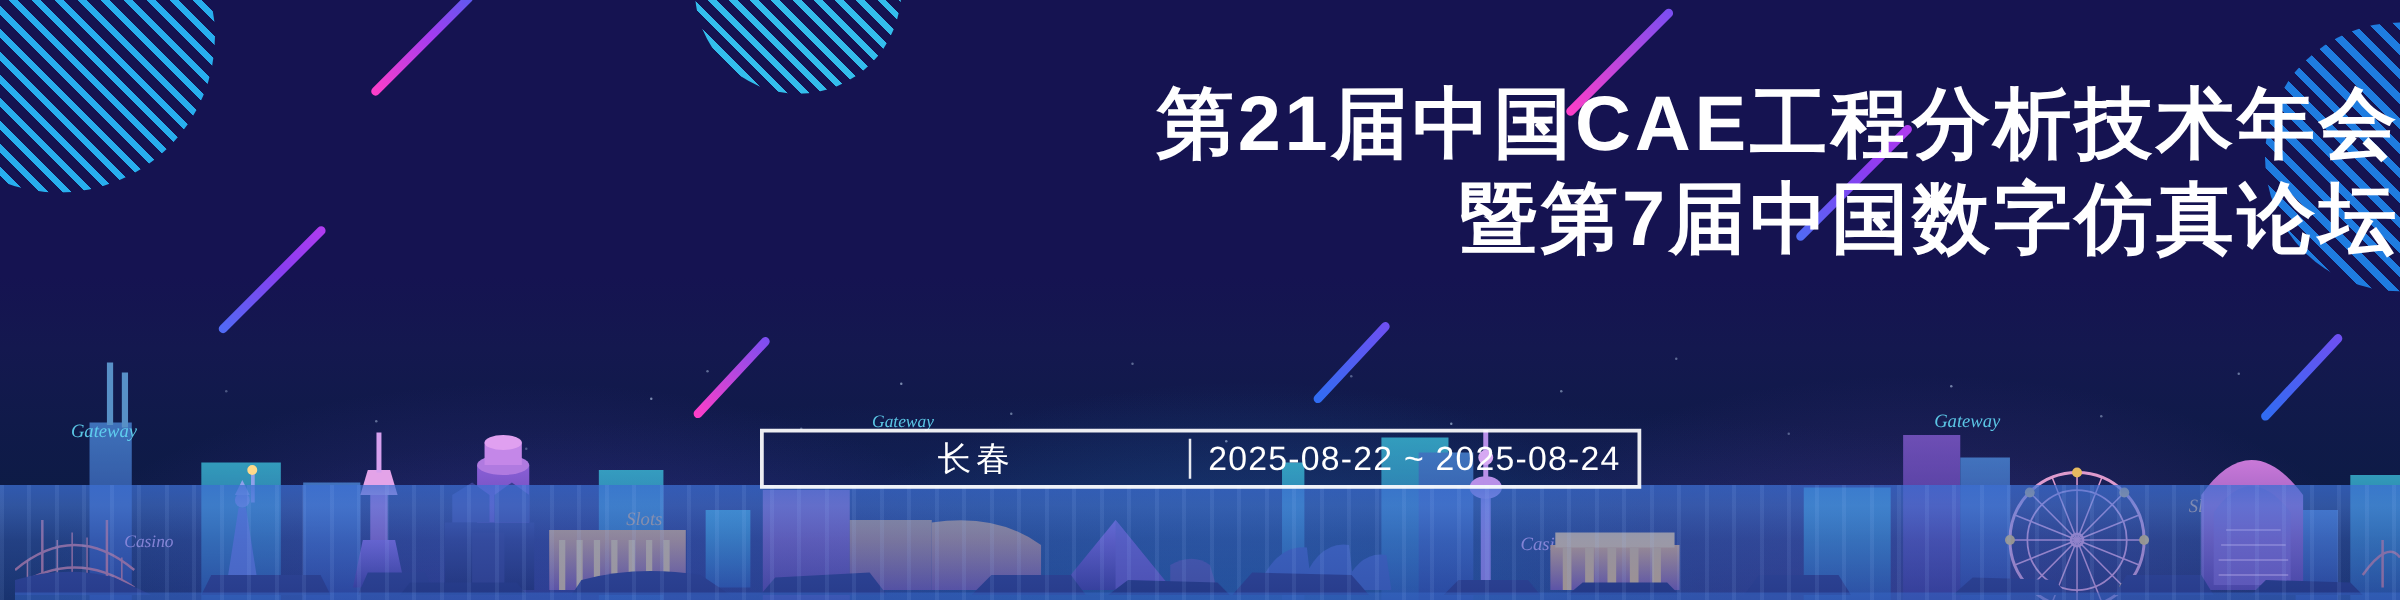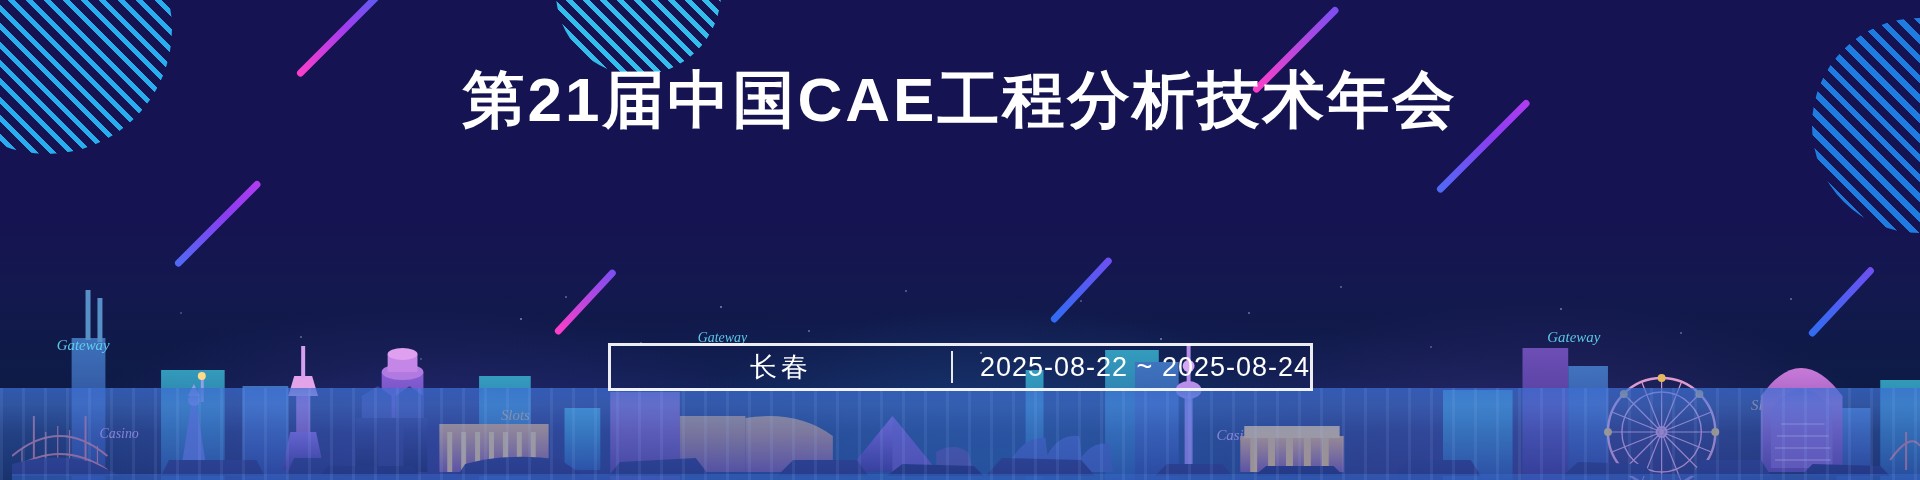--- a/index.html
+++ b/index.html
@@ -108,21 +108,21 @@
     background: repeating-linear-gradient(90deg,
        rgba(160,195,255,.10) 0px, rgba(160,195,255,.10) 3px,
        rgba(0,0,0,0) 3px, rgba(0,0,0,0) 22px);
   }
 
   
   .title-wrap {
     position: absolute;
     left: 0; right: 0;
     top: 62px;
-    text-align: center;
+    text-align: right;
     z-index: 6;
   }
   .title-line {
     color: #ffffff;
     font-size: 62px;
     font-weight: 700;
     line-height: 76px;
     letter-spacing: 3px;
     white-space: nowrap;
   }
@@ -148,21 +148,21 @@
     letter-spacing: 4px;
   }
   .info-divider {
     width: 2px;
     height: 32px;
     background: rgba(255,255,255,.9);
     flex: 0 0 2px;
   }
   .info-date {
     flex: 1 1 auto;
-    text-align: right;
+    text-align: center;
     color: #ffffff;
     font-size: 27px;
     letter-spacing: 1px;
   }
 </style>
 </head>
 <body>
 
 <div id="banner">
 
@@ -417,20 +417,21 @@
 
       <rect x="0" y="254" width="1920" height="6" fill="#3d6fd0" opacity=".55"></rect>
     </svg>
   </div>
 
   <div class="water"></div>
   <div class="water-streaks"></div>
 
   <div class="title-wrap">
     <div class="title-line">第21届中国CAE工程分析技术年会</div>
+    <div class="title-line">暨第7届中国数字仿真论坛</div>
   </div>
 
   <div class="info-box">
     <div class="info-city">长春</div>
     <div class="info-divider"></div>
     <div class="info-date">2025-08-22 ~ 2025-08-24</div>
   </div>
 
 </div>
 

